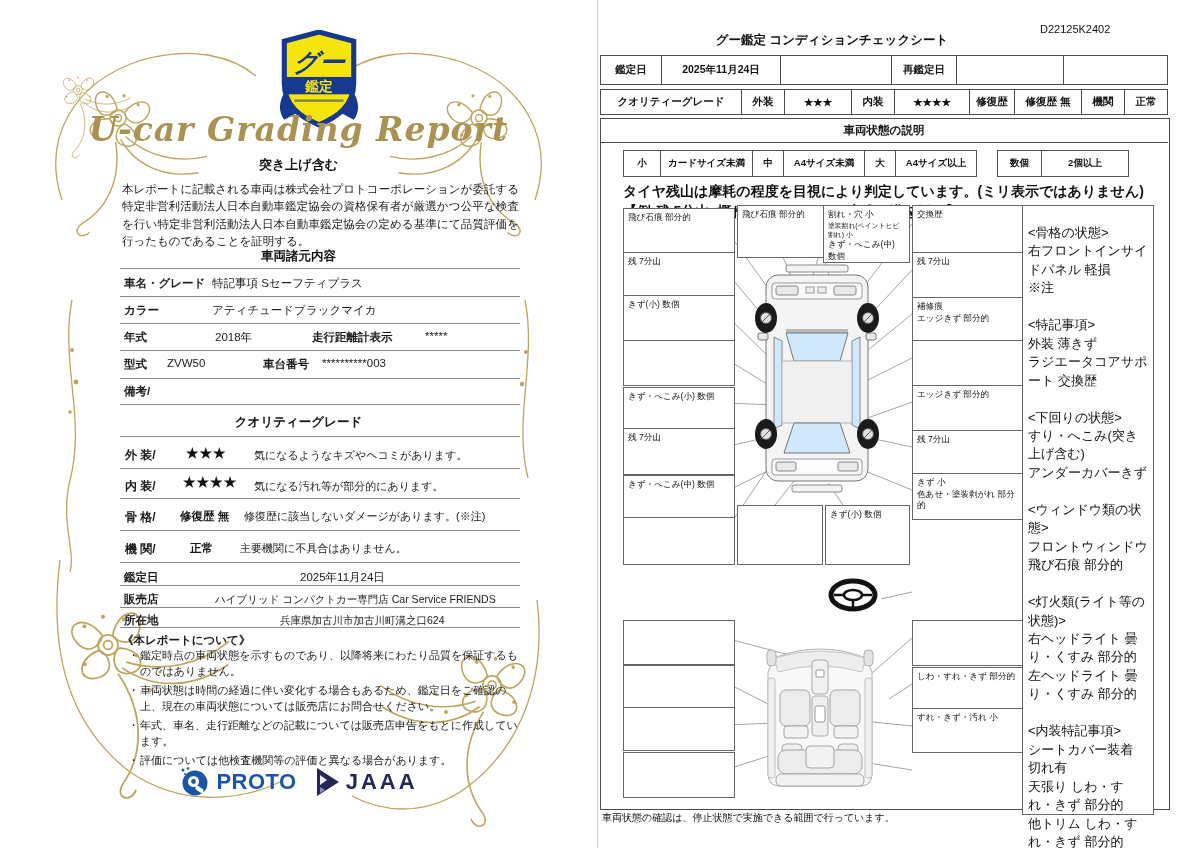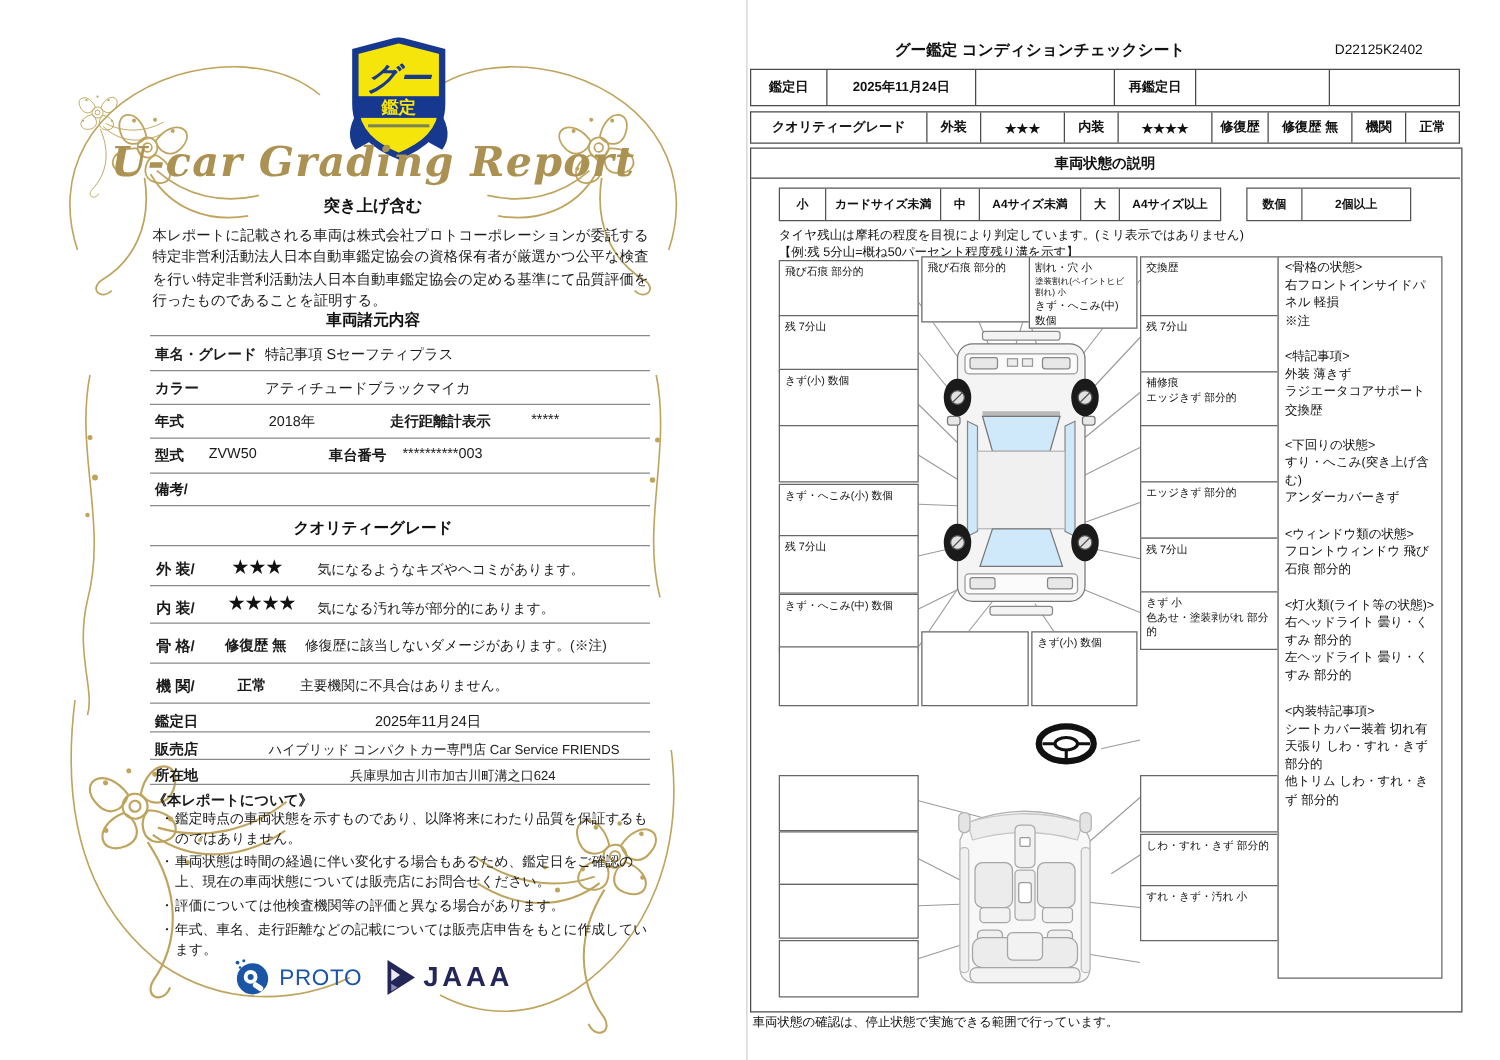--- a/index.html
+++ b/index.html
@@ -18,44 +18,44 @@
   .sec-title{position:absolute;width:597px;text-align:center;font-weight:bold;font-size:12.5px;color:#111;}
   .rule{position:absolute;left:120px;width:400px;height:0;border-top:1px solid #8a8a8a;}
   .lbl{position:absolute;font-size:11.5px;font-weight:bold;color:#1a1a1a;white-space:nowrap;}
   .val{position:absolute;font-size:11.5px;color:#1a1a1a;white-space:nowrap;}
   .stars{font-size:14px;font-weight:bold;letter-spacing:1px;color:#111;}
   .about-list{position:absolute;left:128px;top:648px;width:392px;margin:0;padding:0;list-style:none;}
   .about-list li{font-size:11px;line-height:1.45;margin-bottom:3px;color:#1a1a1a;position:relative;padding-left:12px;}
   .about-list li::before{content:"・";position:absolute;left:0;}
   .logo-row{position:absolute;left:0;top:766px;width:597px;display:flex;justify-content:center;gap:18px;align-items:center;}
   .logo{display:flex;align-items:center;gap:5px;}
-  .logo-proto-text{font-weight:400;font-size:18px;color:#1b55a5;letter-spacing:.5px;}
+  .logo-proto-text{font-weight:700;font-size:22px;color:#1b55a5;letter-spacing:.5px;}
   .logo-jaaa-text{font-weight:800;font-size:22px;color:#232657;letter-spacing:3px;}
 
   
   .page-right{position:absolute;left:600px;top:0;width:600px;height:848px;}
   .rp-title{position:absolute;left:0;top:32px;width:464px;text-align:center;font-weight:bold;font-size:12.5px;color:#111;}
-  .rp-doc{position:absolute;left:440px;top:34px;width:126px;text-align:center;font-size:11px;color:#111;}
+  .rp-doc{position:absolute;left:440px;top:23px;width:126px;text-align:left;font-size:11px;color:#111;}
   .tbl{position:absolute;display:flex;border:1.5px solid #4a4a4a;background:#fff;}
   .tbl .cell{border-left:1.5px solid #4a4a4a;display:flex;align-items:center;justify-content:center;
              font-size:10.5px;font-weight:bold;color:#111;white-space:nowrap;overflow:hidden;}
   .tbl .cell:first-child{border-left:none;}
   .bigbox{position:absolute;left:0;top:118px;width:568px;height:690px;border:1.5px solid #4a4a4a;background:#fff;}
   .rp-sec-title{position:absolute;left:0;top:123px;width:568px;text-align:center;font-weight:bold;font-size:11.5px;color:#111;}
   .rp-sec-rule{position:absolute;left:1px;top:142px;width:567px;border-top:1.5px solid #4a4a4a;}
   .legend{position:absolute;display:flex;border:1.2px solid #555;background:#fff;height:25px;}
   .legend .cell{border-left:1.2px solid #555;display:flex;align-items:center;justify-content:center;
                 font-size:9.5px;font-weight:bold;color:#111;white-space:nowrap;}
   .legend .cell:first-child{border-left:none;}
-  .tire-note{position:absolute;left:23px;top:182px;font-size:10px;font-weight:normal;line-height:1.4;color:#111;}
+  .tire-note{position:absolute;left:23px;top:182px;font-size:14px;font-weight:bold;line-height:1.4;color:#111;}
   .abox{position:absolute;border:1px solid #666;background:#fff;padding:3px 4px;font-size:8.6px;
         line-height:1.35;color:#111;overflow:hidden;}
   .abox .tiny{font-size:6.8px;}
   .notes-panel{position:absolute;left:422px;top:205px;width:120px;height:572px;border:1px solid #666;
-               background:#fff;padding:2px 5px;font-size:10px;line-height:1.42;color:#111;white-space:pre-line;}
+               background:#fff;padding:18px 5px;font-size:13px;line-height:1.42;color:#111;white-space:pre-line;}
   .leader{position:absolute;left:0;top:0;width:600px;height:848px;pointer-events:none;}
   .rp-footer{position:absolute;left:2px;top:811px;font-size:10px;color:#111;}
 </style>
 </head>
 <body>
 
 <div class="sheet">
   <div class="divider"></div>
 
   <div class="page-left">
@@ -173,22 +173,22 @@
     <div class="val" style="left:300px;top:570px">2025年11月24日</div>
     <div class="lbl" style="left:124px;top:592px">販売店</div>
     <div class="val" style="left:215px;top:593px;font-size:10.5px">ハイブリッド  コンパクトカー専門店  Car  Service  FRIENDS</div>
     <div class="lbl" style="left:124px;top:613px">所在地</div>
     <div class="val" style="left:280px;top:614px;font-size:10.5px">兵庫県加古川市加古川町溝之口624</div>
 
     <div class="lbl" style="left:122px;top:633px;font-weight:bold">《本レポートについて》</div>
     <ul class="about-list">
       <li>鑑定時点の車両状態を示すものであり、以降将来にわたり品質を保証するものではありません。</li>
       <li>車両状態は時間の経過に伴い変化する場合もあるため、鑑定日をご確認の上、現在の車両状態については販売店にお問合せください。</li>
+      <li>年式、車名、走行距離などの記載については販売店申告をもとに作成しています。</li>
       <li>評価については他検査機関等の評価と異なる場合があります。</li>
-      <li>年式、車名、走行距離などの記載については販売店申告をもとに作成しています。</li>
     </ul>
 
     <div class="logo-row">
       <div class="logo">
         <svg width="32" height="32" viewBox="0 0 32 32">
           <circle cx="4" cy="4" r="1.5" fill="#1b55a5"></circle>
             <circle cx="9" cy="2.5" r="1.2" fill="#1b55a5"></circle>
             <circle cx="6" cy="8" r="1" fill="#1b55a5"></circle>
           <circle cx="16" cy="17" r="12.5" fill="#1b55a5"></circle>
           <circle cx="14.5" cy="15.5" r="5.5" fill="#fff"></circle>

